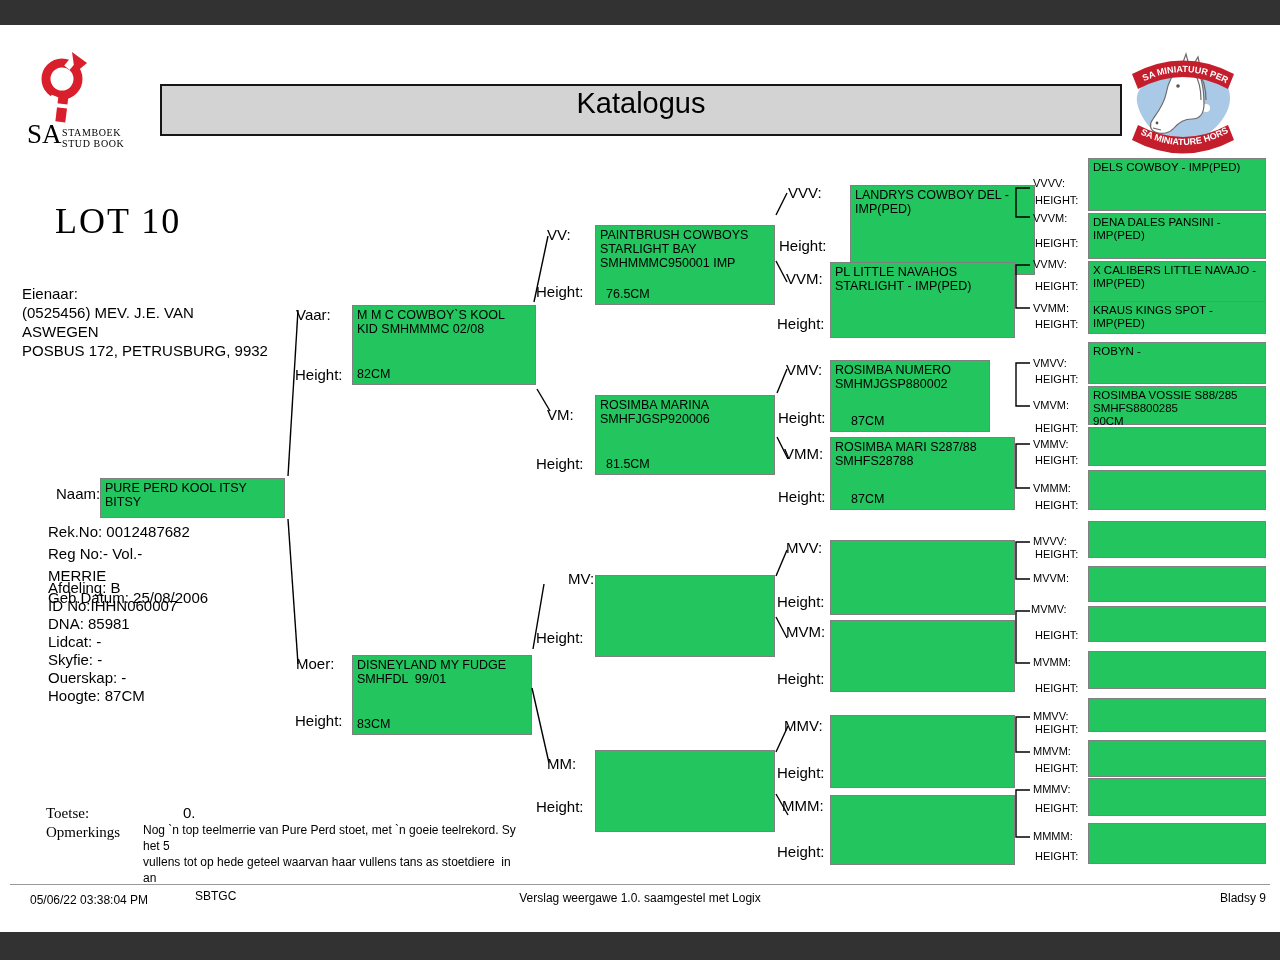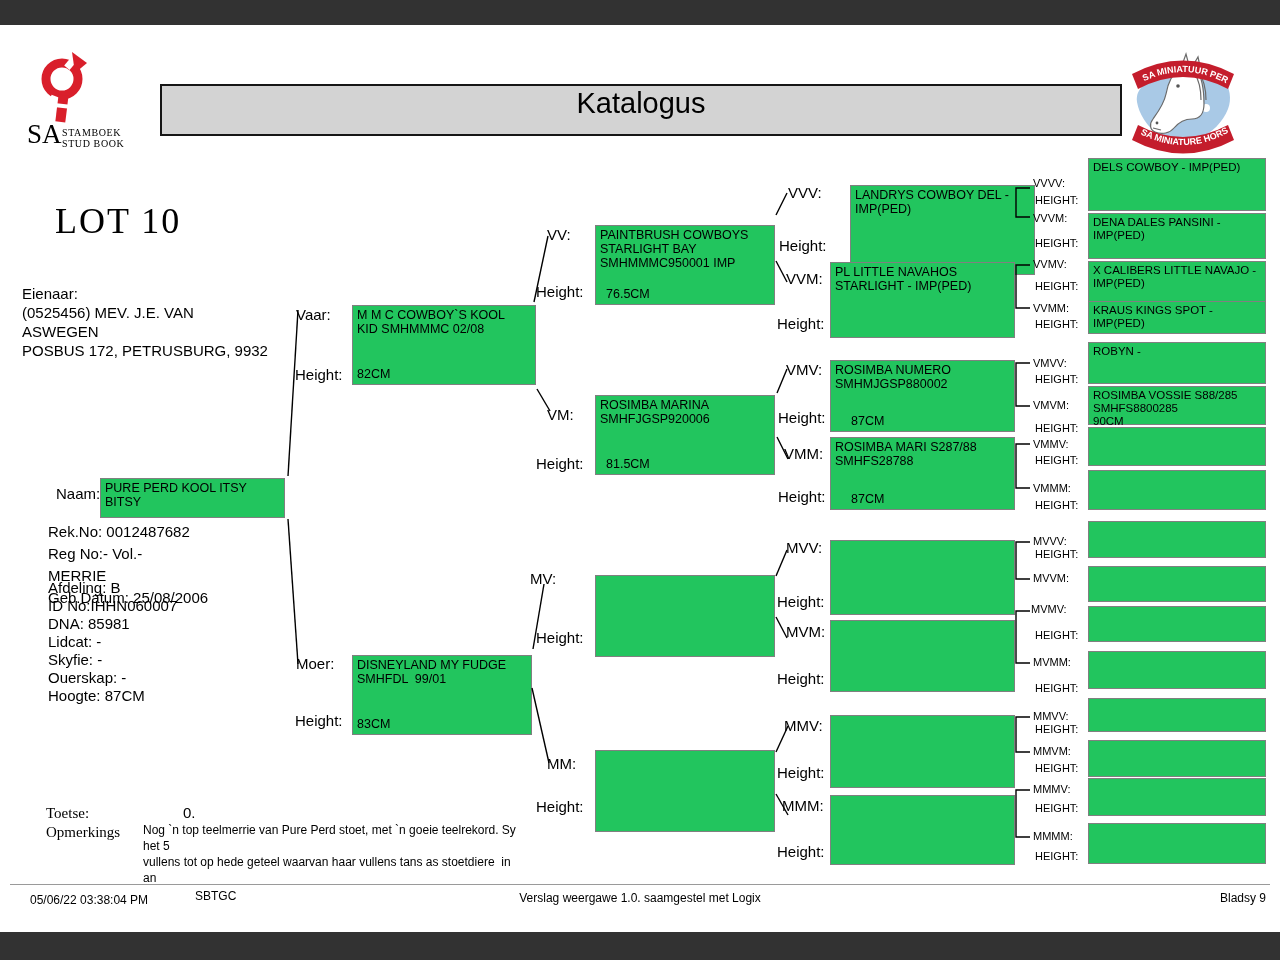--- a/index.html
+++ b/index.html
@@ -153,21 +153,21 @@
 SMHMMMC950001 IMP</div>
     <div class="pheight" style="padding-left:6px">76.5CM</div>
   </div>
   <div class="lbl" style="left:547px;top:407px">VM:</div>
   <div class="lbl" style="left:536px;top:456px">Height:</div>
   <div class="pbox" style="left:595px;top:395px;width:180px;height:80px">
     <div class="pname">ROSIMBA MARINA
 SMHFJGSP920006</div>
     <div class="pheight" style="padding-left:6px">81.5CM</div>
   </div>
-  <div class="lbl" style="left:530px;top:571px">MV:</div>
+  <div class="lbl" style="left:568px;top:571px">MV:</div>
   <div class="lbl" style="left:536px;top:630px">Height:</div>
   <div class="pbox" style="left:595px;top:575px;width:180px;height:82px">
     <div class="pname"></div>
     <div class="pheight"></div>
   </div>
   <div class="lbl" style="left:547px;top:756px">MM:</div>
   <div class="lbl" style="left:536px;top:799px">Height:</div>
   <div class="pbox" style="left:595px;top:750px;width:180px;height:82px">
     <div class="pname"></div>
     <div class="pheight"></div>
@@ -182,21 +182,21 @@
   </div>
   <div class="lbl" style="left:786px;top:271px">VVM:</div>
   <div class="lbl" style="left:777px;top:316px">Height:</div>
   <div class="pbox" style="left:830px;top:262px;width:185px;height:76px">
     <div class="pname">PL LITTLE NAVAHOS
 STARLIGHT - IMP(PED)</div>
     <div class="pheight indent"></div>
   </div>
   <div class="lbl" style="left:786px;top:362px">VMV:</div>
   <div class="lbl" style="left:778px;top:410px">Height:</div>
-  <div class="pbox" style="left:830px;top:360px;width:185px;height:72px">
+  <div class="pbox" style="left:830px;top:360px;width:160px;height:72px">
     <div class="pname">ROSIMBA NUMERO
 SMHMJGSP880002</div>
     <div class="pheight indent">87CM</div>
   </div>
   <div class="lbl" style="left:784px;top:446px">VMM:</div>
   <div class="lbl" style="left:778px;top:489px">Height:</div>
   <div class="pbox" style="left:830px;top:437px;width:185px;height:73px">
     <div class="pname">ROSIMBA MARI S287/88
 SMHFS28788</div>
     <div class="pheight indent">87CM</div>

